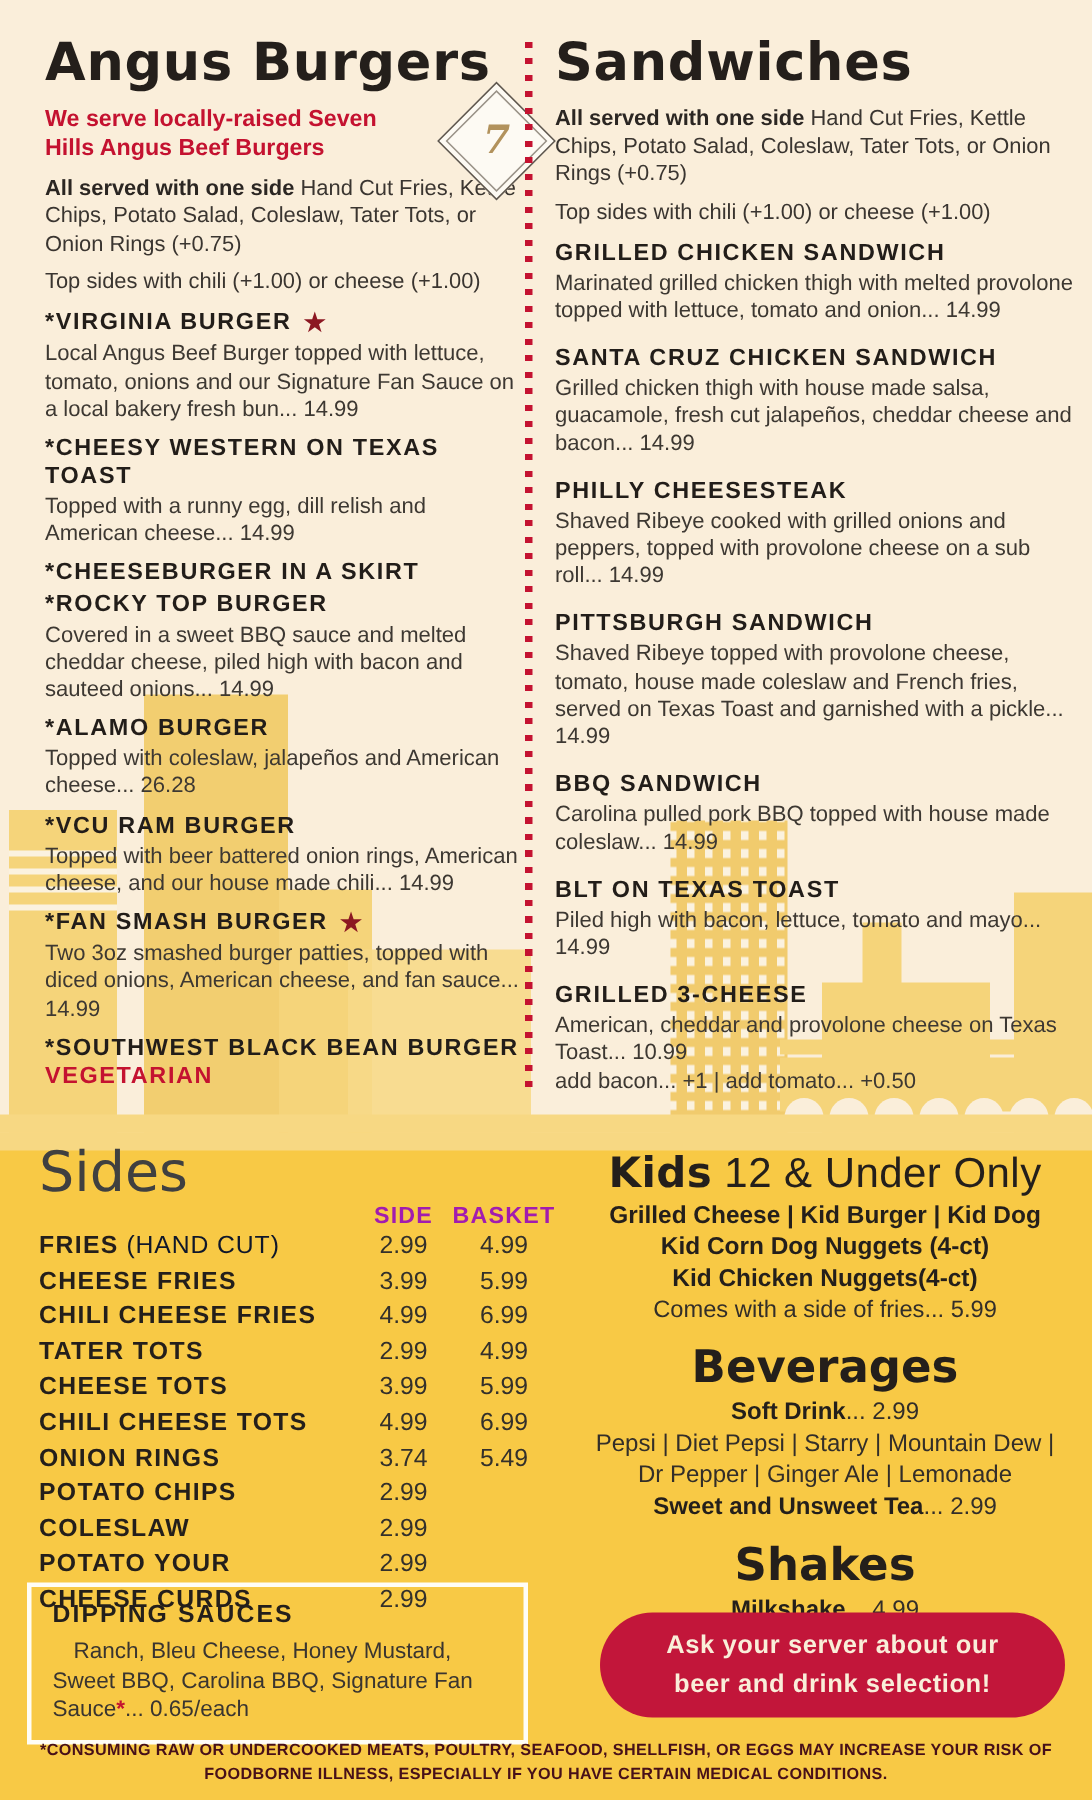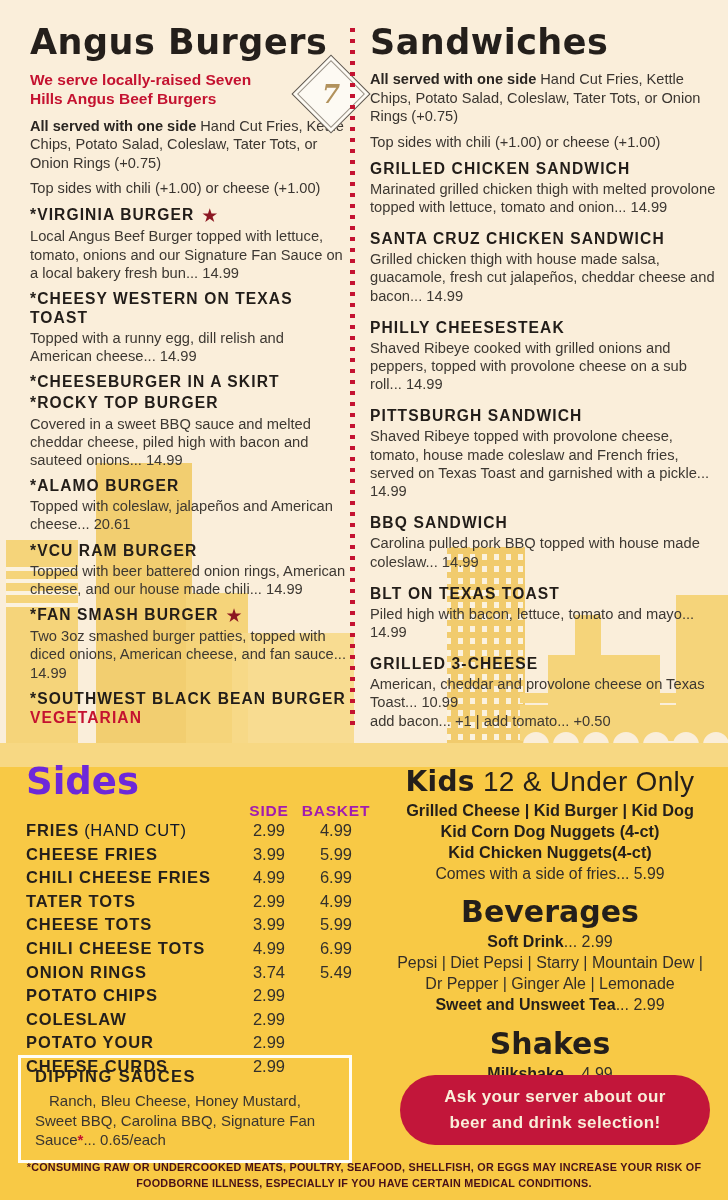--- a/index.html
+++ b/index.html
@@ -27,21 +27,21 @@
   .veg{color:#c41230;}
   .logo{position:absolute;left:273px;top:44px;width:54px;height:54px;transform:rotate(45deg);
     background:#fdfaf3;border:1.5px solid #5e564c;box-shadow:inset 0 0 0 3px #fdfaf3,inset 0 0 0 4px #9a9287;
     display:flex;align-items:center;justify-content:center;}
   .logo span{transform:rotate(-45deg);font-family:"DejaVu Serif",serif;font-style:italic;font-weight:700;font-size:26px;color:#b2925c;}
 
   
   .bottom{position:absolute;left:0;top:755px;width:728px;height:445px;background:#f8c945;}
   .yellow-band{position:absolute;left:0;top:0;width:728px;height:12px;background:#f7d883;}
   .sides-col{position:absolute;left:26px;top:8px;width:346px;}
-  .sides-title{font-family:"DejaVu Sans",sans-serif;font-weight:700;font-size:37px;color:#6d28d9;margin:0;line-height:1;}
+  .sides-title{font-family:"DejaVu Sans",sans-serif;font-weight:400;font-size:37px;color:#404040;margin:0;line-height:1;}
   .stable{margin-top:2px;}
   .shead,.srow{display:flex;align-items:baseline;}
   .shead{margin-bottom:1px;}
   .sh-name{flex:1;}
   .sh-side,.sprice{width:62px;text-align:center;flex:none;}
   .sh-basket,.sbasket{width:72px;text-align:center;flex:none;}
   .sh-side,.sh-basket{font-weight:700;font-size:15.5px;letter-spacing:.8px;color:#a21caf;}
   .srow{height:23.6px;}
   .sname{flex:1;font-weight:700;font-size:16.5px;letter-spacing:.9px;color:#241f1b;}
   .ssuf{font-weight:400;color:#0f172a;letter-spacing:.6px;}
@@ -131,21 +131,21 @@
       </div>
       <div class="mi">
         <h3 class="mi-h"><span>*CHEESEBURGER IN A SKIRT</span></h3>
       </div>
       <div class="mi">
         <h3 class="mi-h"><span>*ROCKY TOP BURGER</span></h3>
         <p class="mi-d">Covered in a sweet BBQ sauce and melted cheddar cheese, piled high with bacon and sauteed onions... 14.99</p>
       </div>
       <div class="mi">
         <h3 class="mi-h"><span>*ALAMO BURGER</span></h3>
-        <p class="mi-d">Topped with coleslaw, jalapeños and American cheese... 20.61</p>
+        <p class="mi-d">Topped with coleslaw, jalapeños and American cheese... 26.28</p>
       </div>
       <div class="mi">
         <h3 class="mi-h"><span>*VCU RAM BURGER</span></h3>
         <p class="mi-d">Topped with beer battered onion rings, American cheese, and our house made chili... 14.99</p>
       </div>
       <div class="mi">
         <h3 class="mi-h"><span>*FAN SMASH BURGER</span><span class="star">★</span></h3>
         <p class="mi-d">Two 3oz smashed burger patties, topped with diced onions, American cheese, and fan sauce... 14.99</p>
       </div>
       <div class="mi">

